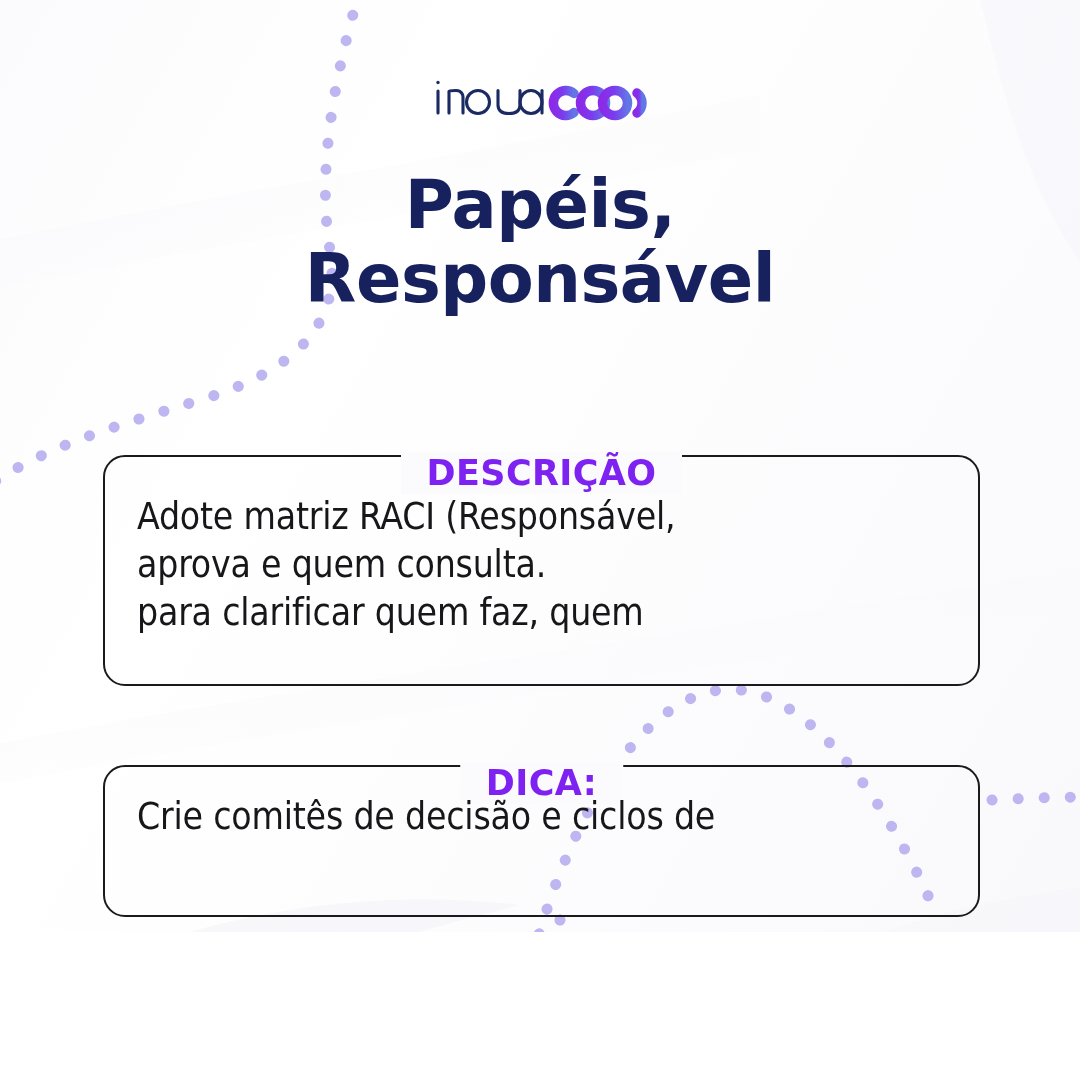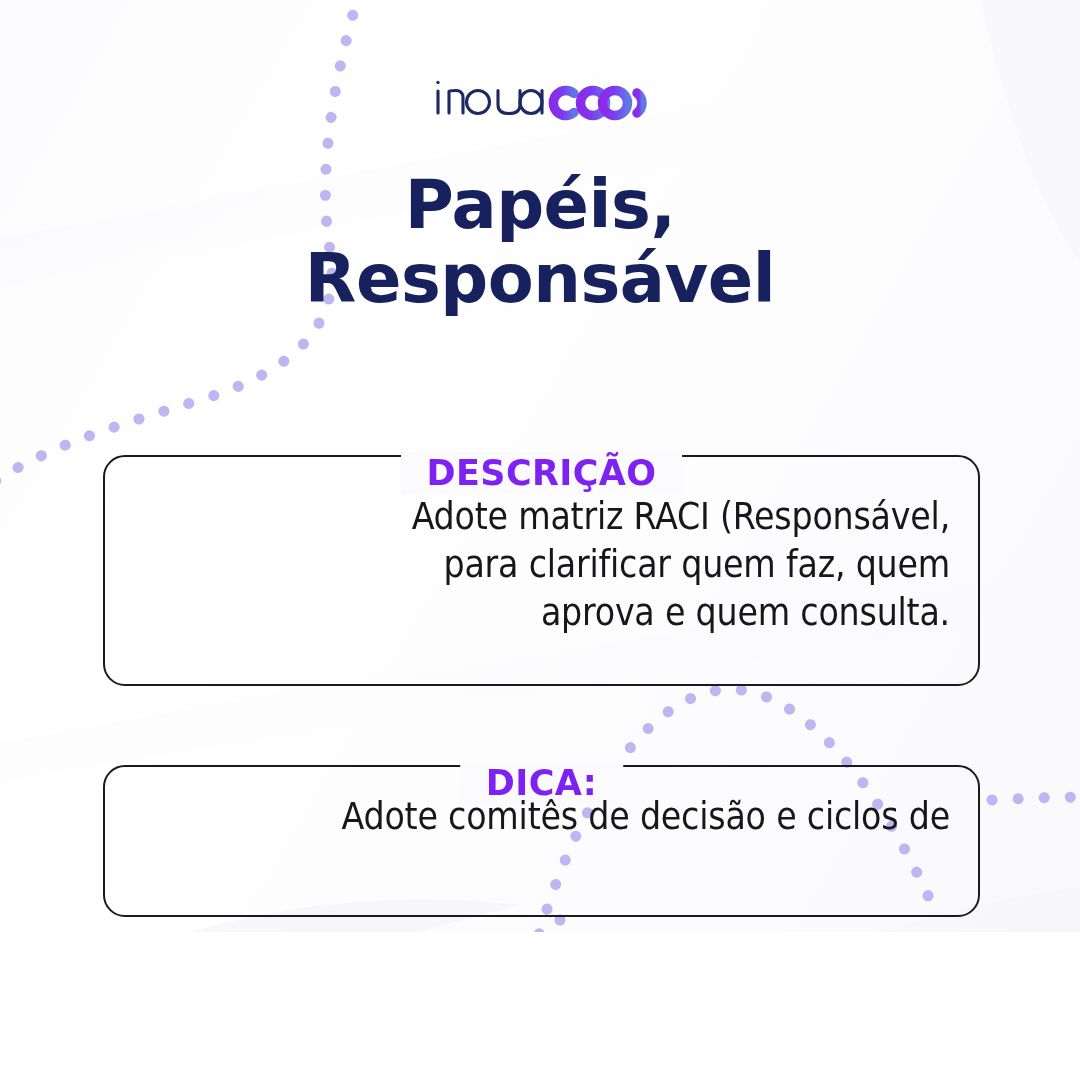--- a/index.html
+++ b/index.html
@@ -73,21 +73,21 @@
     font-size:35px;
     letter-spacing:0.4px;
     line-height:42px;
     white-space:nowrap;
     margin-top:16px;
   }
 
   .card-body {
     position:absolute;
     left:32px; right:28px;
-    text-align:right;
+    text-align:left;
     color:#17171a;
     font-family:"DejaVu Sans Condensed","Liberation Sans", sans-serif;
     font-size:37px;
     line-height:1.30;
     letter-spacing:-0.2px;
   }
   #body-descricao { top:36px; }
   #body-dica      { top:26px; }
 
   .nowrap-line { display:block; }
@@ -159,25 +159,25 @@
 
   <h1 class="title">
     <span class="nowrap-line">Papéis,</span>
     <span class="nowrap-line">Responsável</span>
   </h1>
 
   <section class="card" id="card-descricao">
     <span class="card-label">DESCRIÇÃO</span>
     <div class="card-body" id="body-descricao">
       <span class="nowrap-line">Adote matriz RACI (Responsável,</span>
+      <span class="nowrap-line">aprova e quem consulta.</span>
       <span class="nowrap-line">para clarificar quem faz, quem</span>
-      <span class="nowrap-line">aprova e quem consulta.</span>
     </div>
   </section>
 
   <section class="card" id="card-dica">
     <span class="card-label">DICA:</span>
     <div class="card-body" id="body-dica">
-      <span class="nowrap-line">Adote comitês de decisão e ciclos de</span>
+      <span class="nowrap-line">Crie comitês de decisão e ciclos de</span>
     </div>
   </section>
 
 </div>
 
 </body></html>

